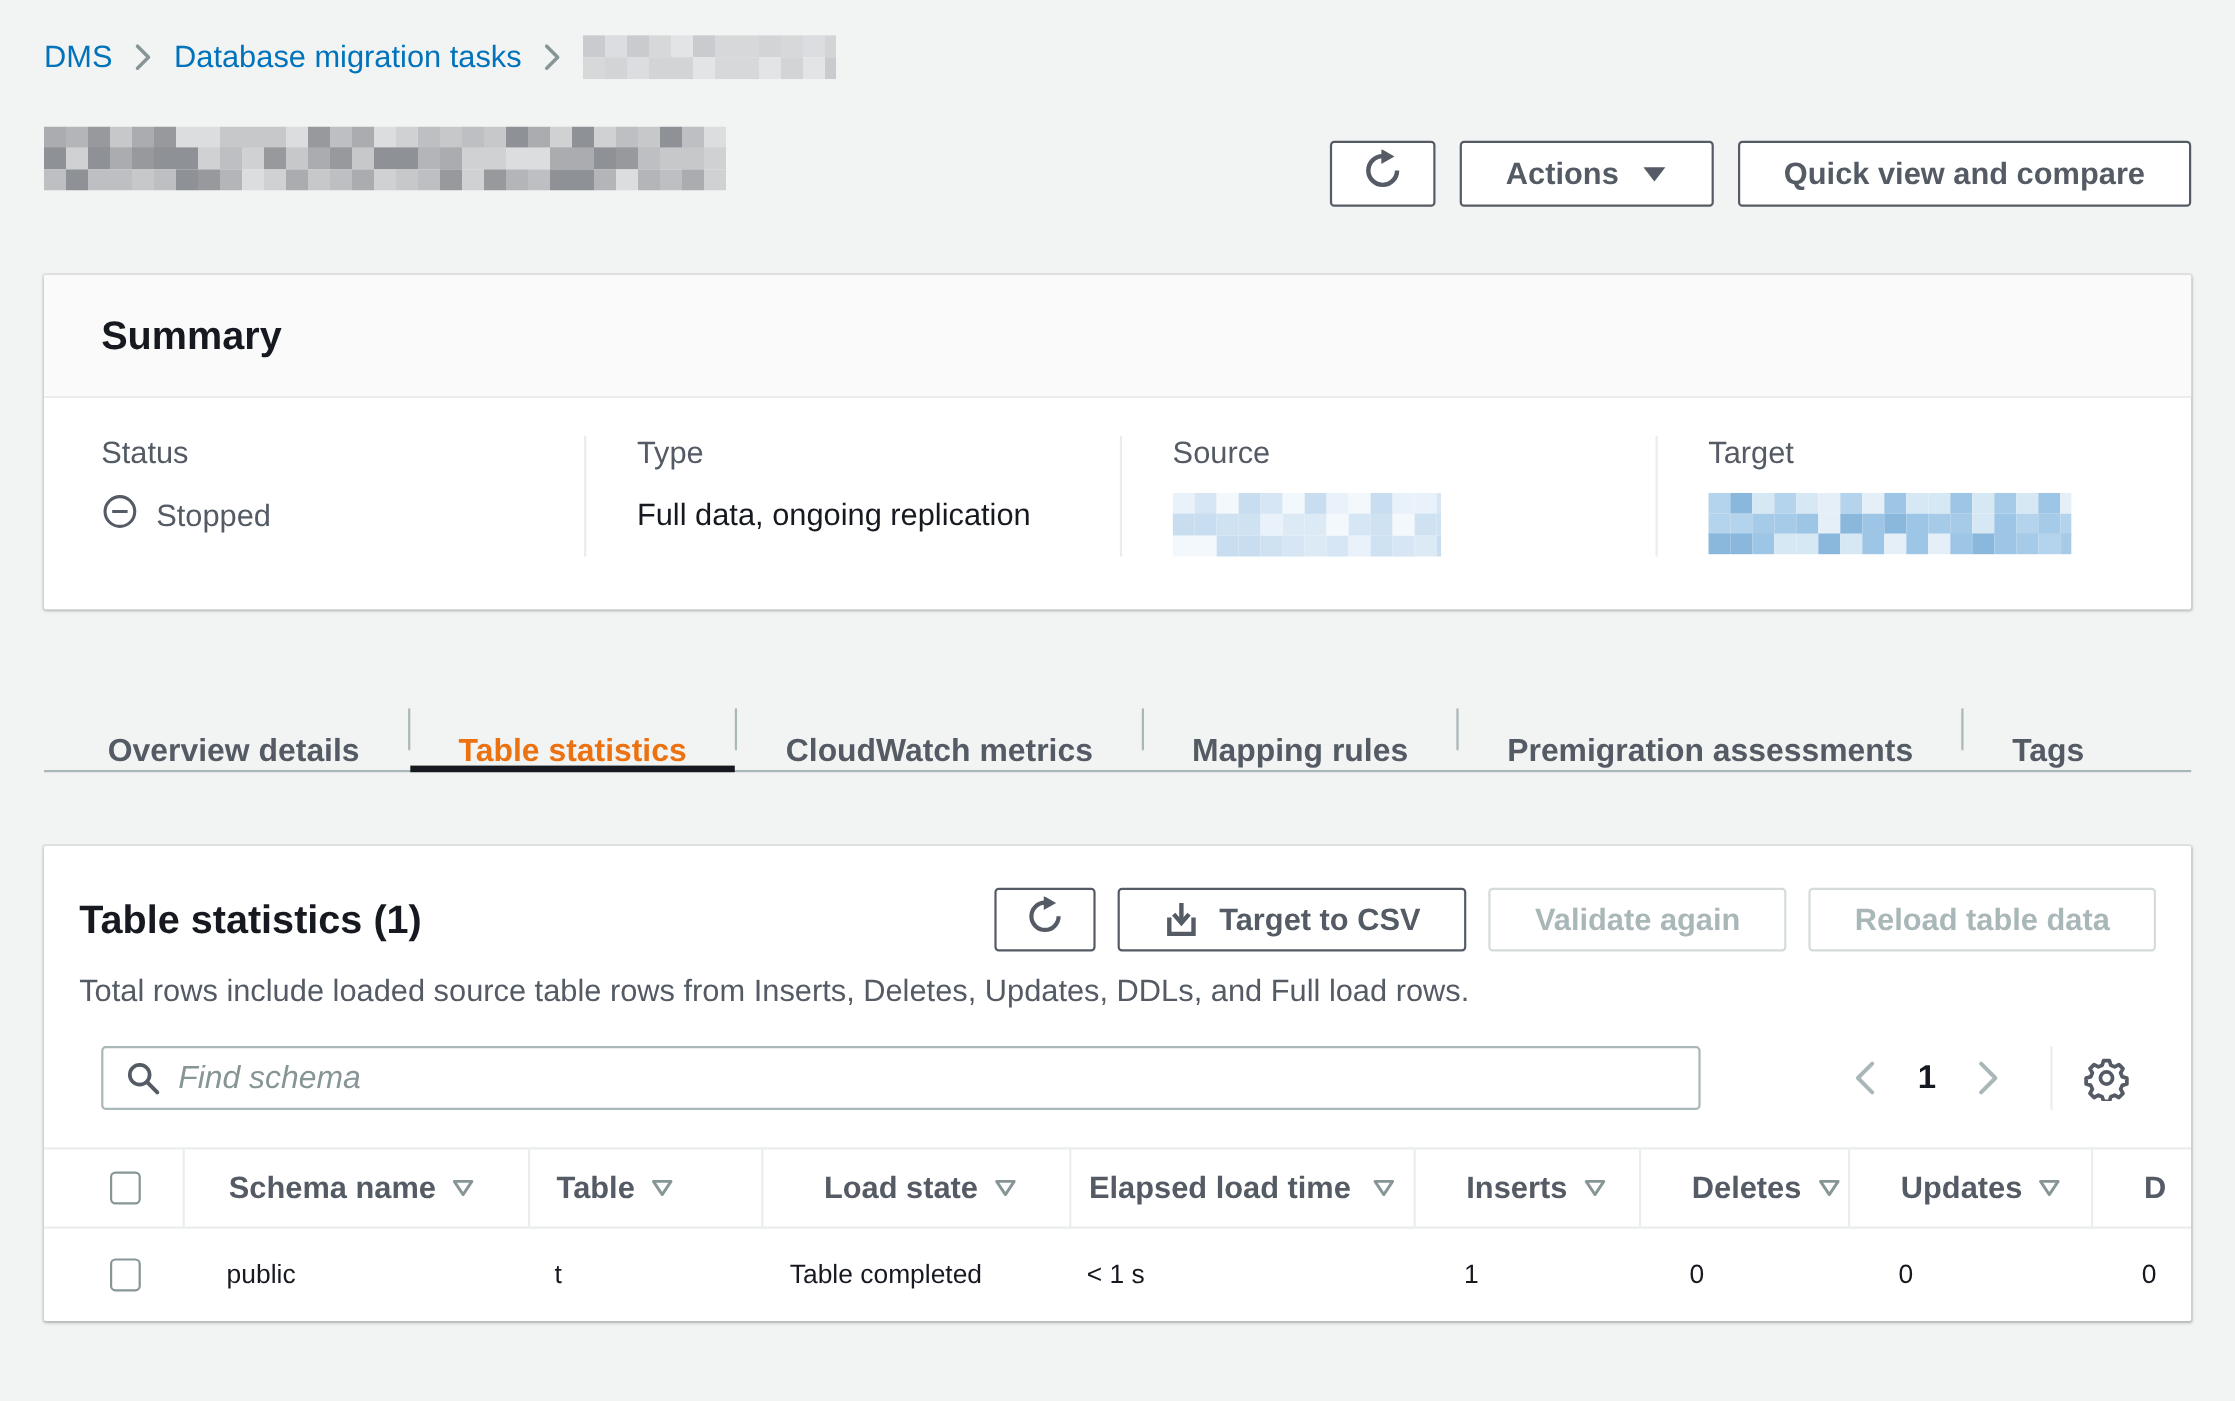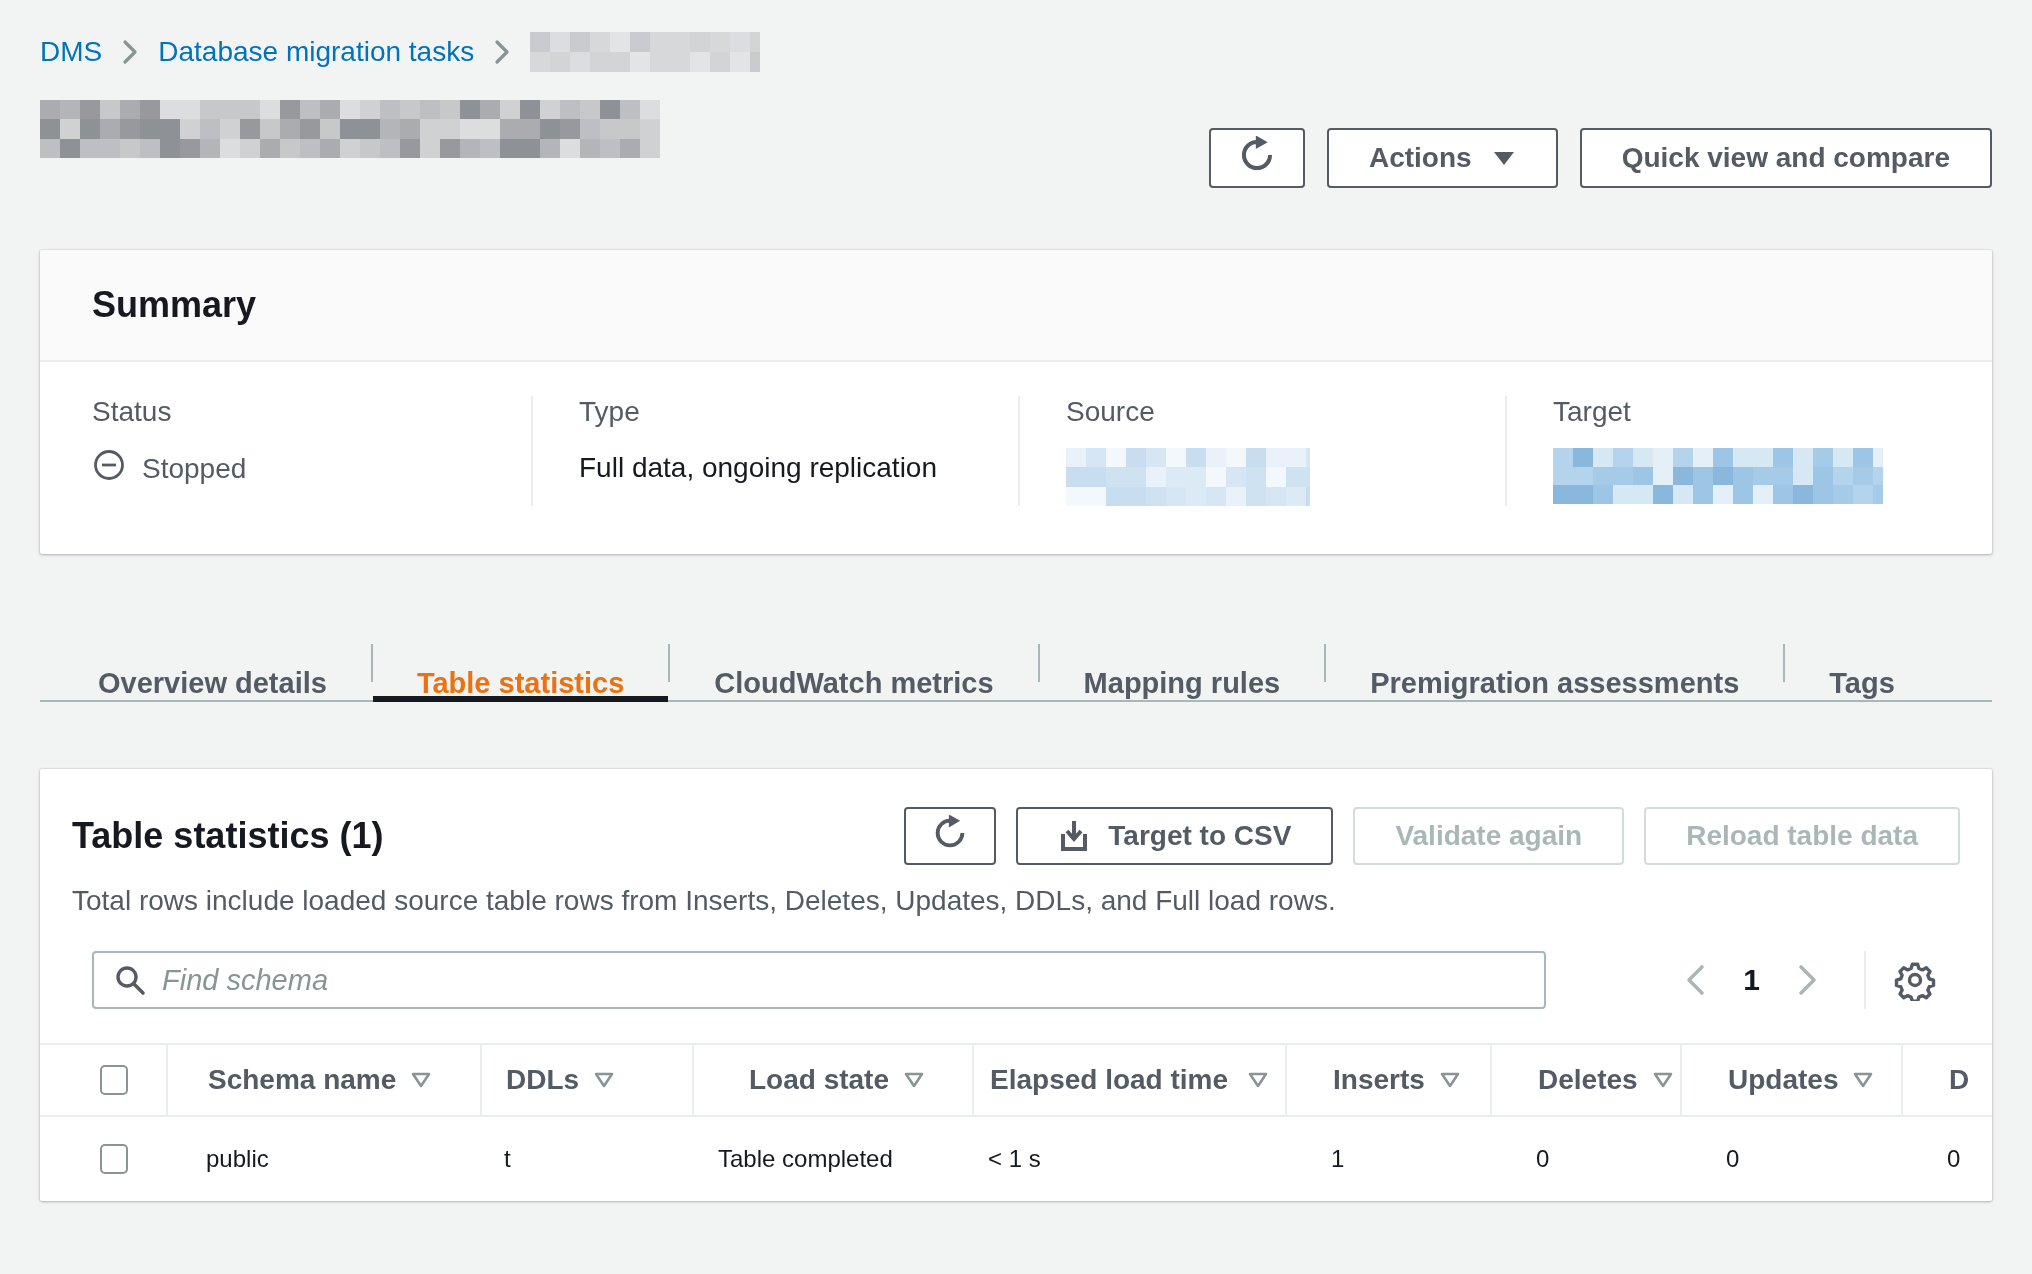--- a/index.html
+++ b/index.html
@@ -14,21 +14,21 @@
   
   .breadcrumb { display:flex; align-items:center; padding-top:32px; gap:20px; font-size:28px; }
   .crumb-link { color:#0073bb; text-decoration:none; cursor:pointer; }
   .crumb-chevron { display:inline-flex; }
 
   
   .mosaic { position:relative; overflow:hidden; display:inline-block; }
   .mosaic i { position:absolute; display:block; }
 
   
-  .title-row { margin-top:28px; display:flex; justify-content:space-between; align-items:flex-start; }
+  .title-row { margin-top:28px; display:flex; justify-content:space-between; align-items:center; }
   .header-actions { display:flex; gap:22px; margin-top:28px; }
 
   
   .btn {
     display:inline-flex; align-items:center; justify-content:center;
     height:60px; background:#fff; border:2px solid #545b64; border-radius:4px;
     color:#545b64; font-weight:700; font-size:28px; padding:0 40px;
     cursor:pointer; font-family:inherit; white-space:nowrap;
   }
   .btn.icon-only { width:96px; padding:0; }
@@ -499,21 +499,21 @@
             </div>
           <div class="cell c-schema">
             <span>Schema name</span>
             <span class="sort-icon">
                 <svg width="22" height="18" viewBox="0 0 22 18">
                   <path d="M3 3 H19 L11 15 Z" fill="none" stroke="#879596" stroke-width="2.6" stroke-linejoin="round"></path>
                 </svg>
               </span>
           </div>
           <div class="cell c-table">
-            <span>DDLs</span>
+            <span>Table</span>
             <span class="sort-icon">
                 <svg width="22" height="18" viewBox="0 0 22 18">
                   <path d="M3 3 H19 L11 15 Z" fill="none" stroke="#879596" stroke-width="2.6" stroke-linejoin="round"></path>
                 </svg>
               </span>
           </div>
           <div class="cell c-load">
             <span>Load state</span>
             <span class="sort-icon">
                 <svg width="22" height="18" viewBox="0 0 22 18">

